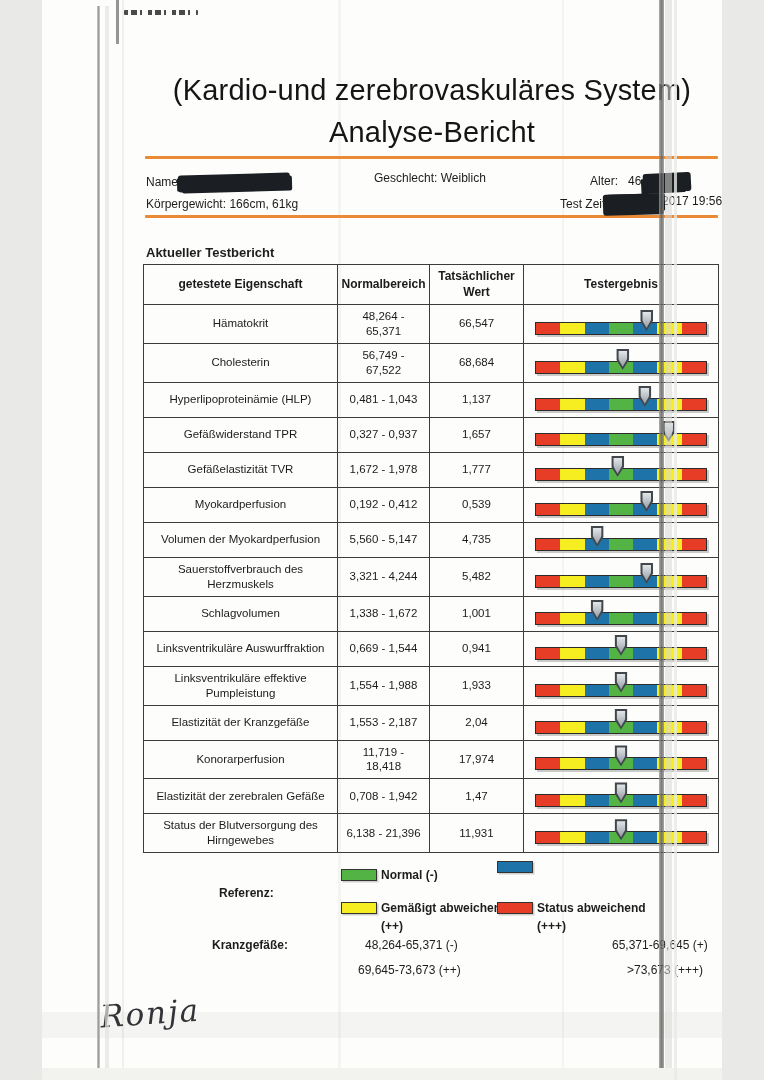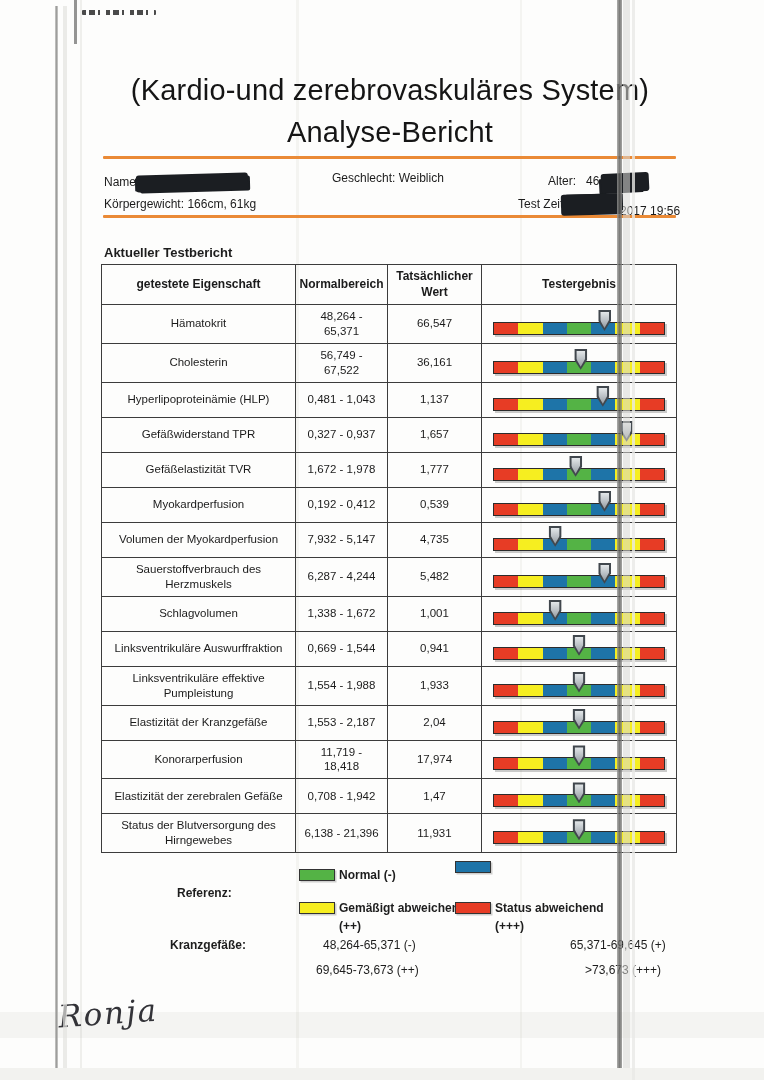--- a/index.html
+++ b/index.html
@@ -1,18 +1,18 @@
 <!DOCTYPE html>
 <html><head>
 <meta charset="utf-8">
 <style>
   * { margin:0; padding:0; box-sizing:border-box; }
   html,body { background:#e9e9e7; }
   .sheet {
-    position:relative; width:764px; height:1080px; margin:0 auto;
+    position:relative; width:680px; height:1080px; margin:0 auto;
     background:#fdfdfc; overflow:hidden; color:#1d1d1d;
     font-family:"Liberation Sans", sans-serif;
   }
   .abs { position:absolute; }
 
   
   .streak { position:absolute; top:0; bottom:0; z-index:1; }
   .scanline-left-dark  { left:55px;  width:3px; top:6px; bottom:12px; background:linear-gradient(90deg,#c2c2c0,#8d8d8b,#c6c6c4); opacity:.85; z-index:10;}
   .scanline-left-light { left:63px;  width:4px; top:6px; bottom:12px; background:#e3e3e0; opacity:.7; z-index:10;}
   .scanline-left-faint { left:80px;  width:2px; background:#efefec; z-index:1;}
@@ -101,21 +101,21 @@
   <div class="abs title title1">(Kardio-und zerebrovaskuläres System)</div>
   <div class="abs title title2">Analyse-Bericht</div>
   <div class="abs rule rule1"></div>
 
   <span class="abs info" style="left:104px; top:175px;">Name:</span>
   <span class="abs info" style="left:332px; top:171px;"><span>Geschlecht:</span>&nbsp;<span>Weiblich</span></span>
   <span class="abs info" style="left:548px; top:174px;">Alter:</span>
   <span class="abs info" style="left:586px; top:174px; z-index:6;">46</span>
   <span class="abs info" style="left:104px; top:197px;"><span>Körpergewicht:</span>&nbsp;<span>166cm, 61kg</span></span>
   <span class="abs info" style="left:518px; top:197px;">Test Zeit:</span>
-  <span class="abs info" style="left:620px; top:204px; z-index:6;text-align:center;">2017 19:56</span>
+  <span class="abs info" style="left:620px; top:194px; z-index:6;text-align:center;">2017 19:56</span>
 
   <div class="redact redact-name"></div>
   <div class="redact redact-age"></div>
   <div class="redact redact-time"></div>
 
   <div class="abs rule rule2"></div>
 
   <div class="abs section-heading">Aktueller Testbericht</div>
 
   <div class="tbl-wrap">
@@ -152,21 +152,21 @@
                 <div class="arrow" style="left: 65%;">
                   <div class="arrow-in"></div>
                 </div>
         </div>
       </td>
     </tr>
           <tr>
       <td class="c-prop">Cholesterin</td>
       <td class="c-range">56,749 -
 67,522</td>
-      <td class="c-value">36,161</td>
+      <td class="c-value">68,684</td>
       <td class="c-result">
         <div class="bar-wrap">
           <div class="seg" style="background: rgb(231, 60, 37);"></div>
                 <div class="seg" style="background: rgb(246, 238, 32);"></div>
                 <div class="seg" style="background: rgb(30, 116, 168);"></div>
                 <div class="seg" style="background: rgb(84, 179, 69);"></div>
                 <div class="seg" style="background: rgb(30, 116, 168);"></div>
                 <div class="seg" style="background: rgb(246, 238, 32);"></div>
                 <div class="seg" style="background: rgb(231, 60, 37);"></div>
                 <div class="arrow" style="left: 51%;">
@@ -246,40 +246,40 @@
                 <div class="seg" style="background: rgb(246, 238, 32);"></div>
                 <div class="seg" style="background: rgb(231, 60, 37);"></div>
                 <div class="arrow" style="left: 65%;">
                   <div class="arrow-in"></div>
                 </div>
         </div>
       </td>
     </tr>
           <tr>
       <td class="c-prop">Volumen der Myokardperfusion</td>
-      <td class="c-range">7,932 - 5,147</td>
+      <td class="c-range">5,560 - 5,147</td>
       <td class="c-value">4,735</td>
       <td class="c-result">
         <div class="bar-wrap">
           <div class="seg" style="background: rgb(231, 60, 37);"></div>
                 <div class="seg" style="background: rgb(246, 238, 32);"></div>
                 <div class="seg" style="background: rgb(30, 116, 168);"></div>
                 <div class="seg" style="background: rgb(84, 179, 69);"></div>
                 <div class="seg" style="background: rgb(30, 116, 168);"></div>
                 <div class="seg" style="background: rgb(246, 238, 32);"></div>
                 <div class="seg" style="background: rgb(231, 60, 37);"></div>
                 <div class="arrow" style="left: 36%;">
                   <div class="arrow-in"></div>
                 </div>
         </div>
       </td>
     </tr>
           <tr>
       <td class="c-prop">Sauerstoffverbrauch des Herzmuskels</td>
-      <td class="c-range">6,287 - 4,244</td>
+      <td class="c-range">3,321 - 4,244</td>
       <td class="c-value">5,482</td>
       <td class="c-result">
         <div class="bar-wrap">
           <div class="seg" style="background: rgb(231, 60, 37);"></div>
                 <div class="seg" style="background: rgb(246, 238, 32);"></div>
                 <div class="seg" style="background: rgb(30, 116, 168);"></div>
                 <div class="seg" style="background: rgb(84, 179, 69);"></div>
                 <div class="seg" style="background: rgb(30, 116, 168);"></div>
                 <div class="seg" style="background: rgb(246, 238, 32);"></div>
                 <div class="seg" style="background: rgb(231, 60, 37);"></div>

